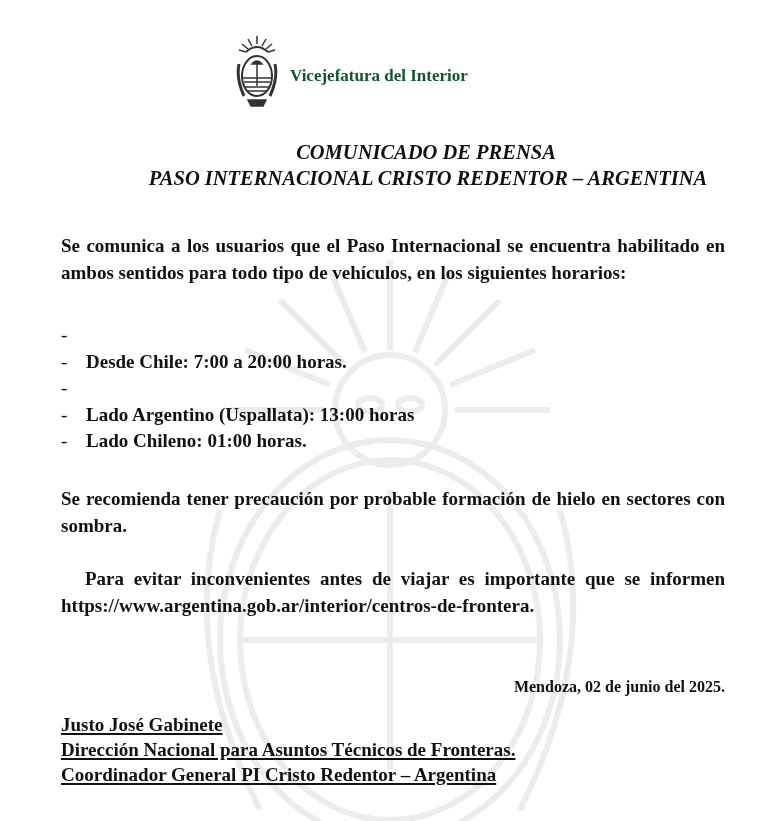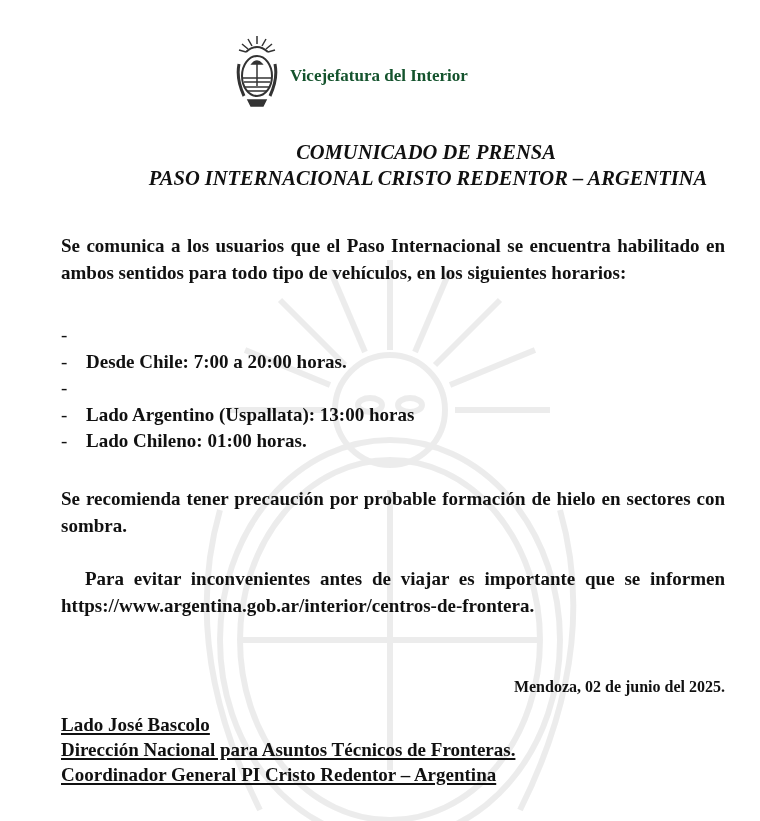--- a/index.html
+++ b/index.html
@@ -105,16 +105,16 @@
 <div class="para p2">Se recomienda tener precaución por probable formación de hielo en sectores con sombra.</div>
 
 <div class="para p3">
   <div class="justify-spread">Para evitar inconvenientes antes de viajar es importante que  se informen</div>
   <div>https://www.argentina.gob.ar/interior/centros-de-frontera.</div>
 </div>
 
 <div class="date">Mendoza, 02 de junio del 2025.</div>
 
 <div class="sig">
-  <div>Lado José Bascolo</div>
+  <div>Justo José Gabinete</div>
   <div>Dirección Nacional para Asuntos Técnicos de Fronteras.</div>
   <div>Coordinador General PI Cristo Redentor – Argentina</div>
 </div>
 
 </body></html>

